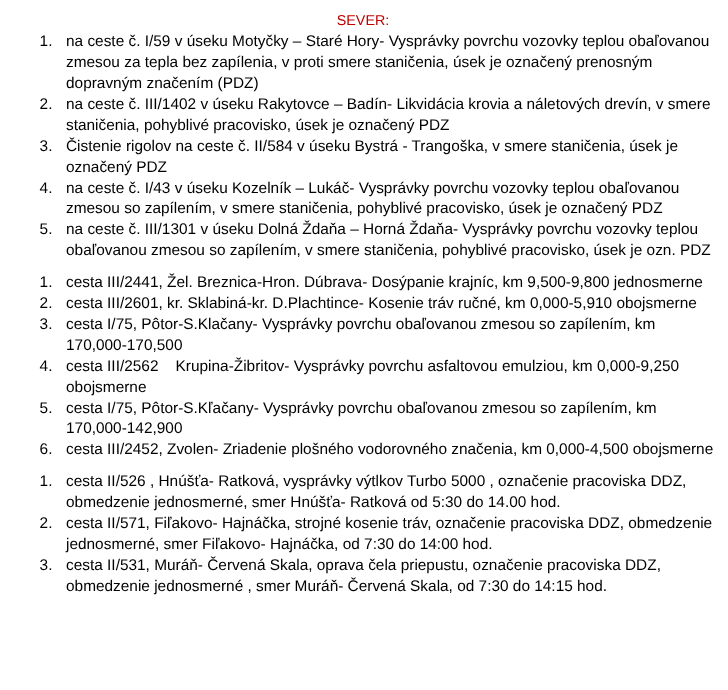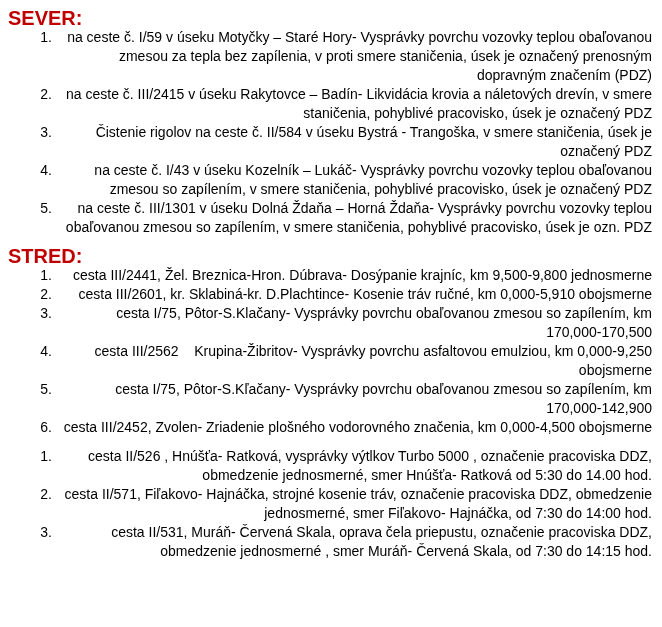--- a/index.html
+++ b/index.html
@@ -14,32 +14,32 @@
     padding: 9px 10px 9px 8px;
     font-family: "Liberation Sans", sans-serif;
     font-size: 14px;
     line-height: 19px;
     color: var(--body-color, #000000);
     overflow: hidden;
   }
   .doc-section { margin: 0; }
   .doc-section + .doc-section { margin-top: 10px; }
   .section-heading {
-    font-size: 20px;
-    font-weight: bold;
+    font-size: 13px;
+    font-weight: normal;
     color: var(--heading-color, #C00000);
     margin: 0;
     line-height: 19px;
+    text-align: center;
   }
   ol.item-list {
     list-style: none;
     margin: 0;
     padding: 0 0 0 28px;
     counter-reset: n;
-    text-align: right;
   }
   ol.item-list li {
     counter-increment: n;
     position: relative;
     padding-left: 24px;
     white-space: pre-wrap;
     margin: 0;
   }
   ol.item-list li::before {
     content: counter(n) ".";
@@ -49,29 +49,28 @@
     width: 16px;
   }
 </style>
 </head>
 <body style="background: rgb(255, 255, 255);">
 
 <div class="doc-section">
   <h2 class="section-heading">SEVER:</h2>
   <ol class="item-list">
     <li>na ceste č. I/59 v úseku Motyčky – Staré Hory- Vysprávky povrchu vozovky teplou obaľovanou zmesou za tepla bez zapílenia, v proti smere staničenia, úsek je označený prenosným dopravným značením (PDZ)</li>
-    <li>na ceste č. III/2415 v úseku Rakytovce – Badín- Likvidácia krovia a náletových drevín, v smere staničenia, pohyblivé pracovisko, úsek je označený PDZ</li>
+    <li>na ceste č. III/1402 v úseku Rakytovce – Badín- Likvidácia krovia a náletových drevín, v smere staničenia, pohyblivé pracovisko, úsek je označený PDZ</li>
     <li>Čistenie rigolov na ceste č. II/584 v úseku Bystrá - Trangoška, v smere staničenia, úsek je označený PDZ</li>
     <li>na ceste č. I/43 v úseku Kozelník – Lukáč- Vysprávky povrchu vozovky teplou obaľovanou zmesou so zapílením, v smere staničenia, pohyblivé pracovisko, úsek je označený PDZ</li>
     <li>na ceste č. III/1301 v úseku Dolná Ždaňa – Horná Ždaňa- Vysprávky povrchu vozovky teplou obaľovanou zmesou so zapílením, v smere staničenia, pohyblivé pracovisko, úsek je ozn. PDZ</li>
   </ol>
 </div>
 
 <div class="doc-section">
-  <h2 class="section-heading">STRED:</h2>
   <ol class="item-list">
     <li>cesta III/2441, Žel. Breznica-Hron. Dúbrava- Dosýpanie krajníc, km 9,500-9,800 jednosmerne</li>
     <li>cesta III/2601, kr. Sklabiná-kr. D.Plachtince- Kosenie tráv ručné, km 0,000-5,910 obojsmerne</li>
     <li>cesta I/75, Pôtor-S.Klačany- Vysprávky povrchu obaľovanou zmesou so zapílením, km 170,000-170,500</li>
     <li>cesta III/2562    Krupina-Žibritov- Vysprávky povrchu asfaltovou emulziou, km 0,000-9,250 obojsmerne</li>
     <li>cesta I/75, Pôtor-S.Kľačany- Vysprávky povrchu obaľovanou zmesou so zapílením, km 170,000-142,900</li>
     <li>cesta III/2452, Zvolen- Zriadenie plošného vodorovného značenia, km 0,000-4,500 obojsmerne</li>
   </ol>
 </div>
 

